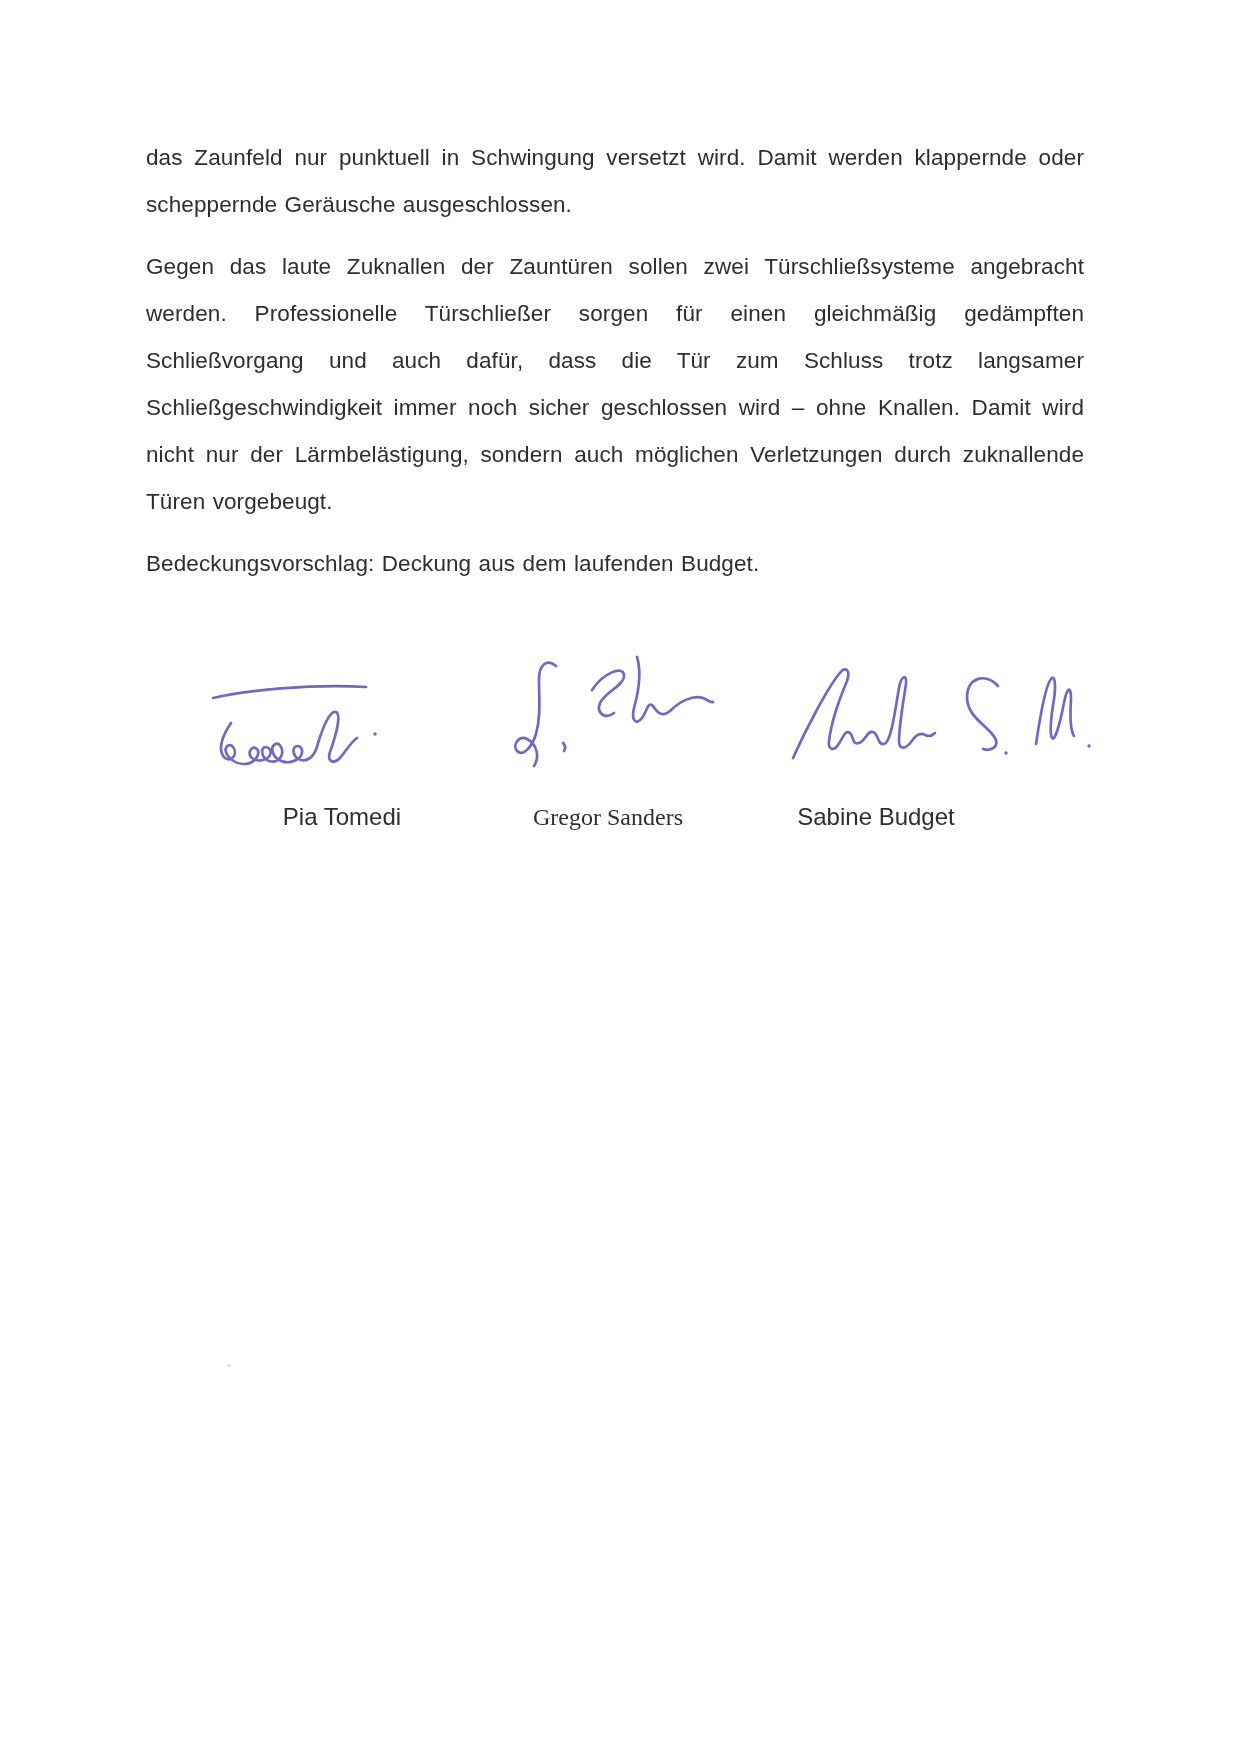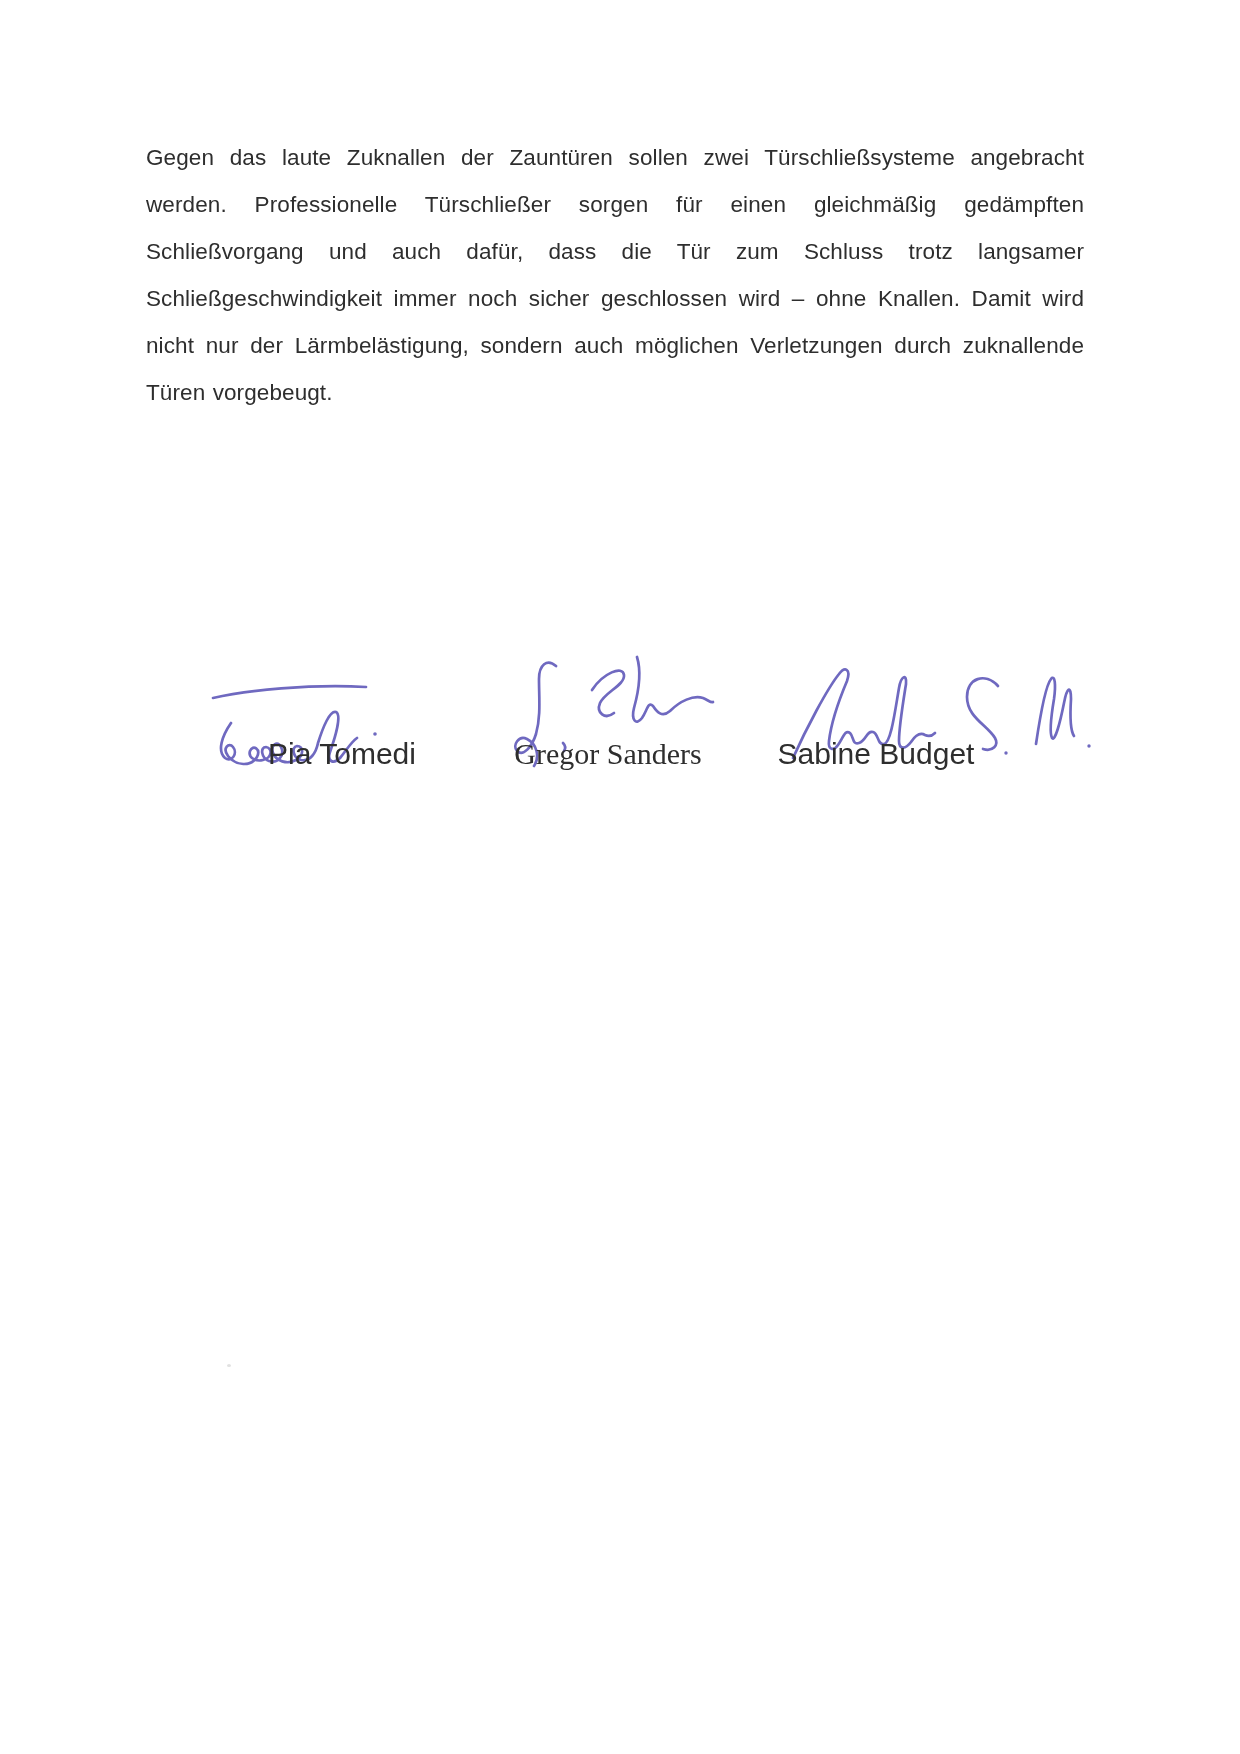--- a/index.html
+++ b/index.html
@@ -50,45 +50,47 @@
     stroke-width: 2.7;
     stroke-linecap: round;
     stroke-linejoin: round;
   }
   .sig-svg .dot {
     fill: currentColor;
     stroke: none;
   }
   .sig-name {
     position: absolute;
-    top: 740px;
+    top: 803px;
     width: 220px;
     text-align: center;
-    font-size: 30px;
+    font-size: 24px;
     line-height: 28px;
     white-space: nowrap;
   }
   .speck {
     position: absolute;
     left: 227px;
     top: 1364px;
     width: 4px;
     height: 3px;
     border-radius: 50%;
     background: #c9c9c9;
     opacity: 0.55;
   }
 </style>
 </head>
 <body style="background: rgb(255, 255, 255); color: rgb(46, 46, 46);">
 
 <div class="page">
 
   <div class="content">
+    <p>das Zaunfeld nur punktuell in Schwingung versetzt wird. Damit werden klappernde oder scheppernde Geräusche ausgeschlossen.</p>
     <p>Gegen das laute Zuknallen der Zauntüren sollen zwei Türschließsysteme angebracht werden. Professionelle Türschließer sorgen für einen gleichmäßig gedämpften Schließvorgang und auch dafür, dass die Tür zum Schluss trotz langsamer Schließgeschwindigkeit immer noch sicher geschlossen wird – ohne Knallen. Damit wird nicht nur der Lärmbelästigung, sondern auch möglichen Verletzungen durch zuknallende Türen vorgebeugt.</p>
+    <p>Bedeckungsvorschlag: Deckung aus dem laufenden Budget.</p>
   </div>
 
   <div class="sig-area">
 
     <svg class="sig-svg" style="left: 206px; top: 681px; color: rgb(111, 105, 192);" width="250" height="95" viewBox="0 0 250 95">
       <path d="M7,17 C40,9 105,3 160,6"></path>
       <path d="M25,42 C16,55 11,70 19,77 C26,82 32,72 27,66 C23,61 16,67 22,75 C30,85 45,86 51,76 C55,68 47,63 44,70 C42,76 49,81 57,79 C66,77 67,67 60,66 C54,66 55,77 63,80 C72,83 79,74 75,66 C72,59 64,64 67,72 C70,80 81,84 90,79 C98,75 98,65 91,65 C85,66 87,77 95,79 C104,81 110,72 112,62 C117,46 124,29 130,31 C136,34 129,57 124,71 C121,80 127,84 134,77 C140,70 145,61 151,57"></path>
       <circle class="dot" cx="169" cy="53" r="1.8"></circle>
     </svg>
 

